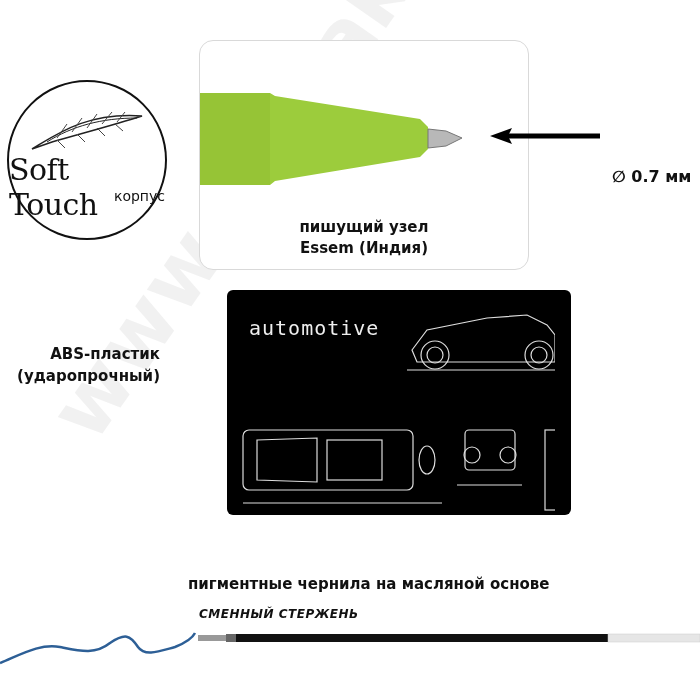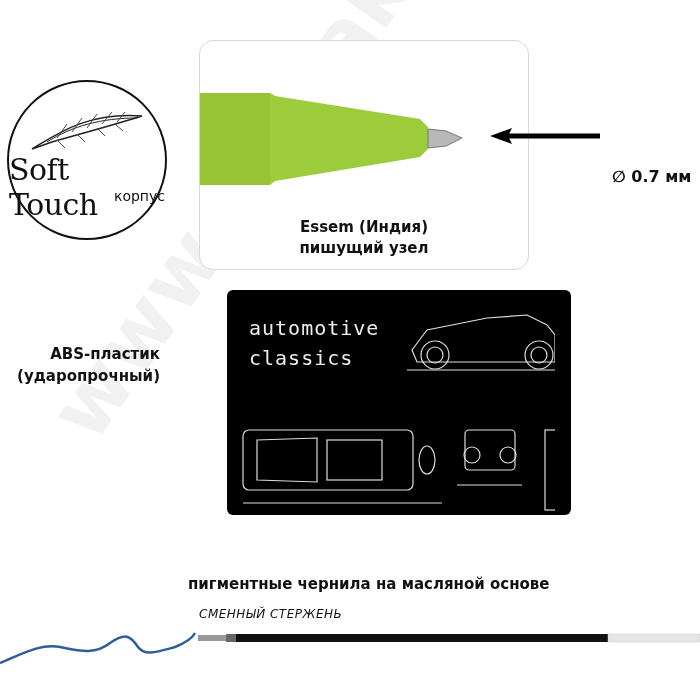--- a/index.html
+++ b/index.html
@@ -12,21 +12,21 @@
   .badge svg { position:absolute; left:18px; top:22px; }
   .card-tip { left:199px; top:40px; width:328px; height:228px; border:1px solid #d9d9d9; border-radius:14px; background:#fff; overflow:hidden; }
   .card-tip .caption { position:absolute; left:0; right:0; top:176px; text-align:center; font-size:15px; line-height:21px; font-weight:bold; }
   .arrow { left:490px; top:126px; }
   .diam { left:612px; top:127px; font-size:16px; font-weight:bold;margin-top:40px; }
   .card-design { left:199px; top:290px; width:344px; height:225px; background:#000; border-radius:6px; overflow:hidden;margin-left:28px; }
   .card-design .t1, .card-design .t2 { position:absolute; left:22px; color:#eee; font-family:"DejaVu Sans Mono", monospace; font-size:20px; letter-spacing:1px; }
   .card-design .t1 { top:26px; } .card-design .t2 { top:56px; }
   .leftlbl { left:0; width:160px; text-align:right; font-size:15px; line-height:22px; font-weight:bold; }
   .ink { left:188px; top:575px; font-size:15px; font-weight:bold; }
-  .refill-lbl { left:199px; top:607px; font-size:12px; font-style:italic; font-weight:normal; letter-spacing:0.5px; }
+  .refill-lbl { left:199px; top:607px; font-size:12px; font-style:italic; font-weight:bold; letter-spacing:0.5px; }
   .watermark { left:70px; top:380px; font-size:84px; color:rgba(180,180,180,0.18); font-weight:bold; transform:rotate(-55deg); transform-origin:left center; white-space:nowrap; pointer-events:none; }
 </style>
 </head>
 <body>
 
 <div class="abs watermark">www.ormak-k.ru</div>
 
 <div class="abs badge">
   <svg width="120" height="50" viewBox="0 0 120 50">
     <path d="M5 45 C30 30, 60 8, 115 12 C90 20, 60 28, 25 38 Z" fill="none" stroke="#222" stroke-width="1.5"></path>
@@ -38,41 +38,40 @@
   <div class="sub">корпус</div>
 </div>
 
 <div class="abs card-tip">
   <svg width="328" height="130" viewBox="0 0 328 130" style="position:absolute;left:0;top:40px">
     <path d="M0 12 L70 12 L75 15 L220 38 L228 46 L228 68 L220 76 L75 100 L70 104 L0 104 Z" fill="#9ccc3c"></path>
     <rect x="0" y="12" width="70" height="92" fill="#96c436"></rect>
     <path d="M228 48 L246 50 L262 57 L246 65 L228 67 Z" fill="#b8b8b8" stroke="#777" stroke-width="1"></path>
   </svg>
   <div class="caption">
+    <div>пишущий узел</div>
     <div>Essem (Индия)</div>
-    <div>пишущий узел</div>
   </div>
 </div>
 
 <svg class="abs arrow" width="110" height="20" viewBox="0 0 110 20">
   <line x1="18" y1="10" x2="110" y2="10" stroke="#000" stroke-width="5"></line>
   <path d="M0 10 L22 2 L18 10 L22 18 Z" fill="#000"></path>
 </svg>
 <div class="abs diam">∅ 0.7 мм</div>
 
 <div class="abs leftlbl" style="top:343px">
   <div>ABS-пластик</div>
   <div>(ударопрочный)</div>
 </div>
 <div class="abs leftlbl" style="top:436px">
 </div>
 
 <div class="abs card-design">
   <div class="t1">automotive</div>
-  <div class="t2">classics</div>
   <svg width="328" height="225" viewBox="0 0 328 225" style="position:absolute;left:0;top:0" fill="none" stroke="#ddd" stroke-width="1.2">
     <path d="M185 60 L200 40 L260 28 L300 25 L320 35 L328 45 L328 72 L190 72 Z"></path>
     <circle cx="208" cy="65" r="14"></circle>
       <circle cx="208" cy="65" r="8"></circle>
     <circle cx="312" cy="65" r="14"></circle>
       <circle cx="312" cy="65" r="8"></circle>
     <line x1="180" y1="80" x2="328" y2="80"></line>
     <rect x="16" y="140" width="170" height="60" rx="6"></rect>
     <rect x="100" y="150" width="55" height="40"></rect>
     <path d="M30 150 L90 148 L90 192 L30 190 Z"></path>

